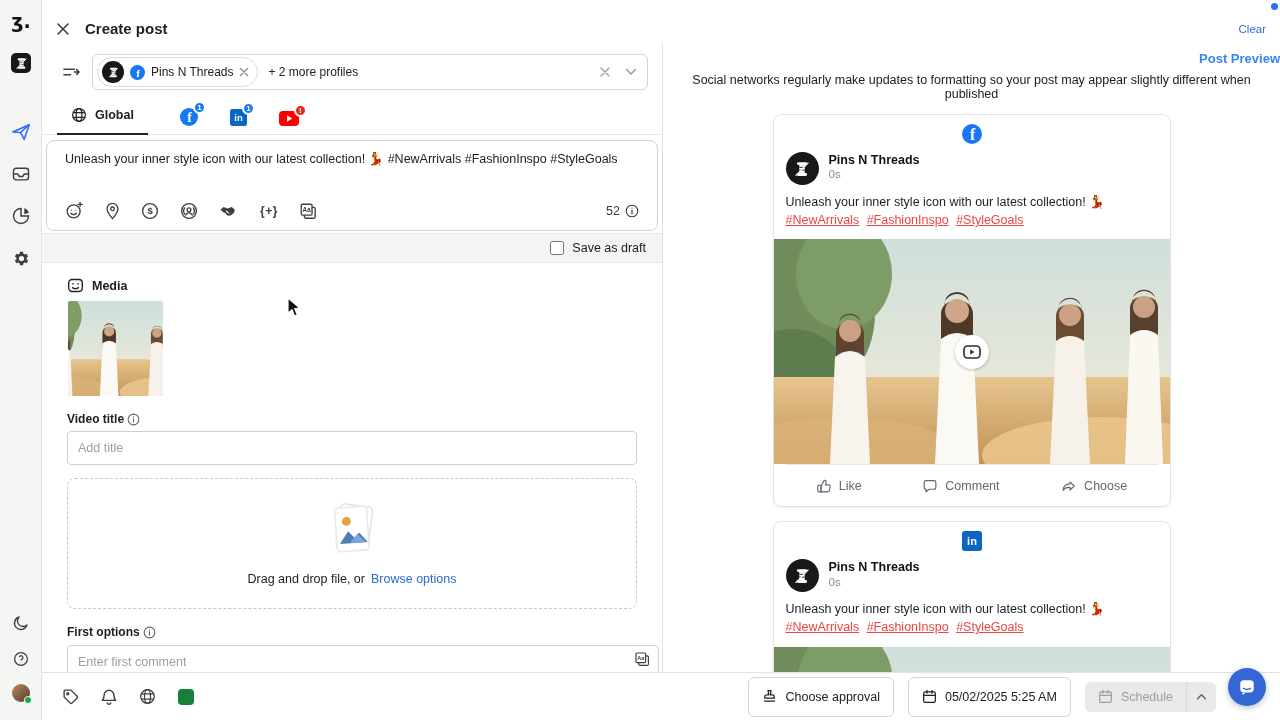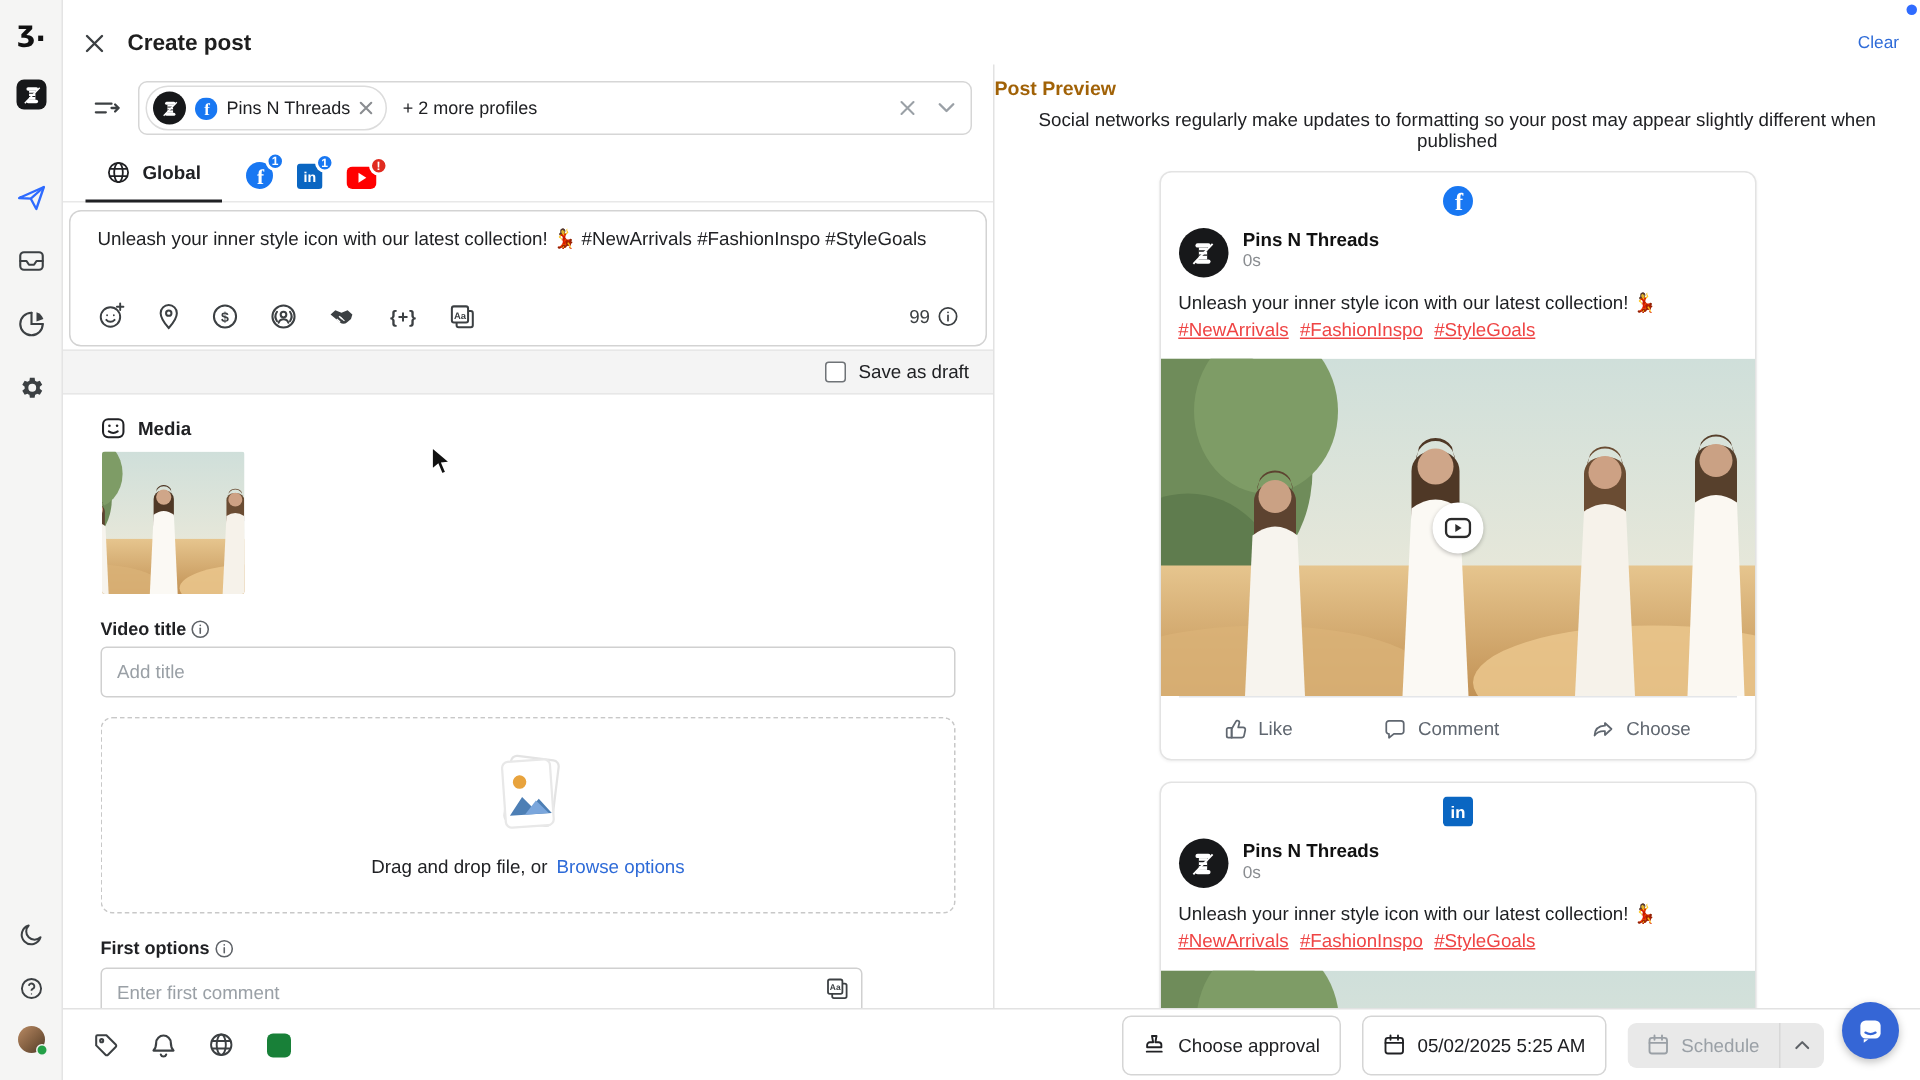--- a/index.html
+++ b/index.html
@@ -26,21 +26,21 @@
 
   
   .compose { position:absolute; left:42px; top:43px; width:620px; height:629px; background:#fff; overflow:hidden; }
   .selector-row { display:flex; align-items:center; gap:11px; margin:11px 14px 0 20px; }
   .profile-select { flex:1; height:36px; border:1px solid #d6d6d6; border-radius:6px; display:flex; align-items:center; padding:0 10px 0 4px; gap:10px; }
   .profile-pill { display:flex; align-items:center; gap:6px; border:1px solid #dcdcdc; border-radius:18px; padding:3px 8px 3px 4px; }
   .pill-name { font-size:12px; color:#202124; }
   .more-profiles { font-size:12px; color:#202124; }
   .select-right { margin-left:auto; display:flex; align-items:center; gap:14px; }
 
-  .tabs-row { display:flex; align-items:flex-end; gap:16px; margin:10px 0 0 0; padding:0 14px 0 15px; border-bottom:1px solid #e8e8e8; height:35px; }
+  .tabs-row { display:flex; align-items:flex-end; gap:32px; margin:10px 0 0 0; padding:0 14px 0 15px; border-bottom:1px solid #e8e8e8; height:35px; }
   .tab { display:flex; align-items:center; gap:8px; padding:0 14px 10px 14px; cursor:pointer; position:relative; }
   .tab.active { border-bottom:2px solid #202124; margin-bottom:-1px; }
   .tab-label { font-size:12.5px; font-weight:bold; color:#202124; }
   .net-tab { position:relative; padding-bottom:8px; cursor:pointer; }
   .badge { position:absolute; top:-7px; right:-8px; min-width:13px; height:13px; border-radius:8px; background:#1877F2; border:2px solid #fff; color:#fff; font-size:8px; font-weight:bold; display:flex; align-items:center; justify-content:center; padding:0 2px; }
   .badge.red { background:#e02b20; }
 
   .editor-box { margin:5px 14px 0 4px; margin-right:4px; border:1px solid #d3d3d3; border-radius:8px; width:612px; margin-left:4px; }
   .editor-text { padding:10px 18px 4px 18px; font-size:12.5px; color:#202124; min-height:52px; line-height:1.4; cursor:text; }
   .editor-toolbar { display:flex; align-items:center; gap:21px; padding:8px 18px 10px 18px; }
@@ -51,31 +51,31 @@
   .checkbox { width:14px; height:14px; border:1.5px solid #6f7377; border-radius:2.5px; background:#fff; cursor:pointer; }
   .draft-label { font-size:12.5px; color:#202124; }
 
   .media-head { display:flex; align-items:center; gap:8px; margin:14px 0 0 25px; }
   .section-label { font-size:12.5px; font-weight:bold; color:#202124; }
   .media-thumb { position:relative; width:95px; height:95px; margin:7px 0 0 26px; border-radius:2px; overflow:hidden; cursor:pointer; }
 
   .field-label { display:flex; align-items:center; gap:3px; margin:16px 0 0 25px; font-size:12px; font-weight:bold; color:#202124; }
   .text-input { display:block; width:570px; height:27px; margin:5px 0 0 25px; border:1px solid #d0d0d0; border-radius:4px; padding:16px 10px; font-size:12.5px; font-family:"Liberation Sans",sans-serif; color:#202124; }
   .text-input::placeholder { color:#9aa0a6; }
-  .input-wrap { position:relative; width:508px; margin-left:25px; margin-top:6px; }
+  .input-wrap { position:relative; width:592px; margin-left:25px; margin-top:6px; }
   .input-wrap .text-input { margin:0; width:100%; padding-right:34px; }
   .input-trailing { position:absolute; right:9px; top:6px; }
 
   .dropzone { width:570px; height:131px; margin:13px 0 0 25px; border:1px dashed #c8c8c8; border-radius:8px; display:flex; flex-direction:column; align-items:center; justify-content:center; gap:10px; }
   .dz-text { font-size:12.5px; color:#202124; }
   .dz-link { color:#2e6bd8; cursor:pointer; margin-left:6px; }
 
   
   .preview { position:absolute; left:662px; top:43px; width:618px; height:629px; background:#fff; border-left:1px solid #e2e2e2; overflow:hidden; }
-  .preview-title { margin-top:8px; text-align:left; font-size:13px; font-weight:bold; color:#a16207; }
+  .preview-title { margin-top:8px; text-align:right; font-size:13px; font-weight:bold; color:#3b82f6; }
   .preview-sub { margin:7px auto 0 auto; width:590px; text-align:center; font-size:12.5px; color:#202124; }
   .post-card { width:398px; margin:13px auto 14px auto; border:1px solid #e3e3e3; border-radius:8px; background:#fff; box-shadow:0 1px 2px rgba(0,0,0,0.05); overflow:hidden; }
   .card-network { display:flex; justify-content:center; padding:9px 0 6px 0; }
   .card-header { display:flex; align-items:flex-start; gap:10px; padding:2px 12px 0 12px; }
   .card-avatar { width:33px; height:33px; border-radius:50%; background:#17181a; display:flex; align-items:center; justify-content:center; flex:0 0 auto; }
   .card-author { font-size:12.5px; font-weight:bold; color:#111; line-height:1.3; }
   .card-time { font-size:11.5px; color:#8a8d91; }
   .card-text { padding:8px 12px 10px 12px; font-size:12.5px; line-height:1.45; color:#1c1e21; }
   .hashtag { color:#ef4444; text-decoration:underline; cursor:pointer; margin-right:4px; }
   .card-image { position:relative; width:100%; overflow:hidden; }
@@ -338,21 +338,21 @@
           <span class="merge-glyph">{+}</span>
         </button>
         <button class="icon-btn">
           <svg width="18" height="18" viewBox="0 0 20 20" fill="none" stroke="#3c4043" stroke-width="1.5">
               <rect x="6" y="6" width="12" height="12" rx="1.5"></rect>
               <rect x="2.5" y="2.5" width="12" height="12" rx="1.5" fill="#fff"></rect>
               <text x="8.5" y="11.6" text-anchor="middle" font-family="Liberation Sans, sans-serif" font-size="7" font-weight="bold" fill="#3c4043" stroke="none">Aa</text>
             </svg>
         </button>
         <span class="char-counter">
-          <span>99</span>
+          <span>52</span>
           <svg width="14" height="14" viewBox="0 0 16 16" fill="none" stroke="#3c4043" stroke-width="1.3">
               <circle cx="8" cy="8" r="6.6"></circle>
               <path d="M8 7.2v4" stroke-linecap="round"></path>
               <circle cx="8" cy="4.8" r="0.7" fill="#3c4043" stroke="none"></circle>
             </svg>
         </span>
       </div>
     </div>
 
     <div class="draft-band">

